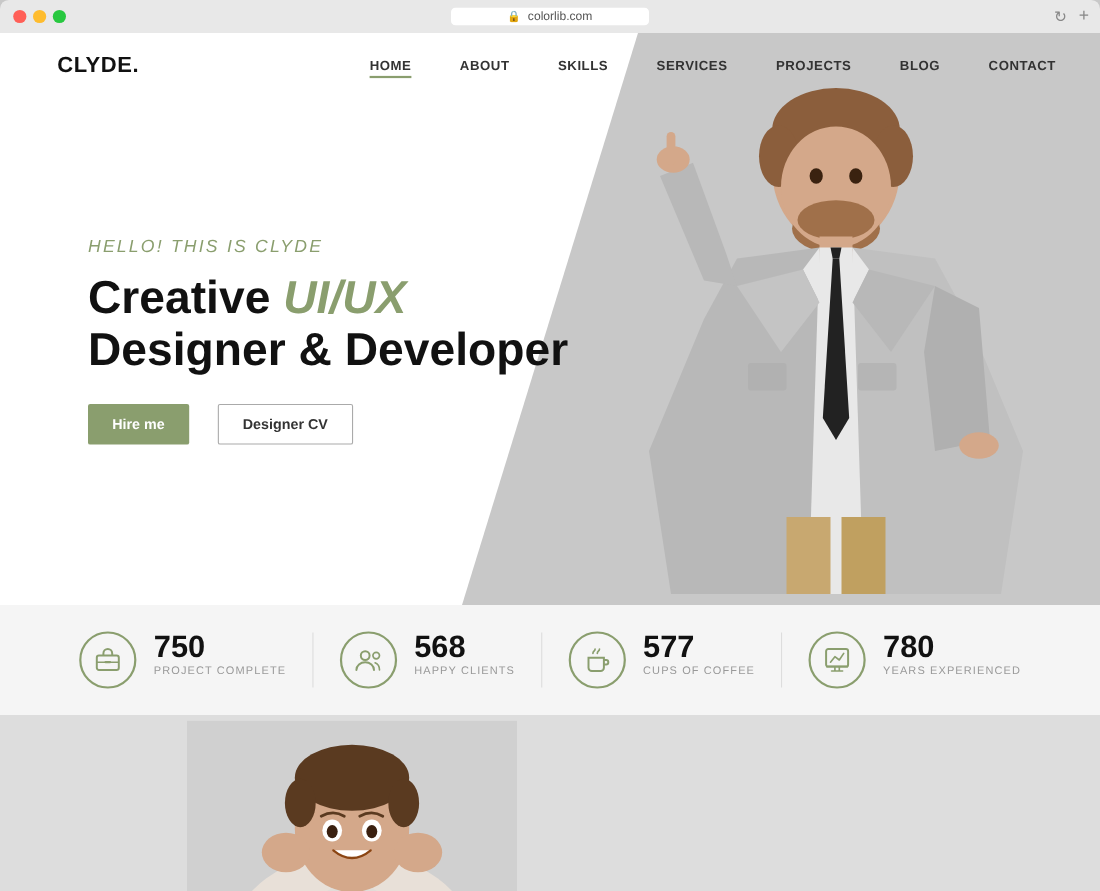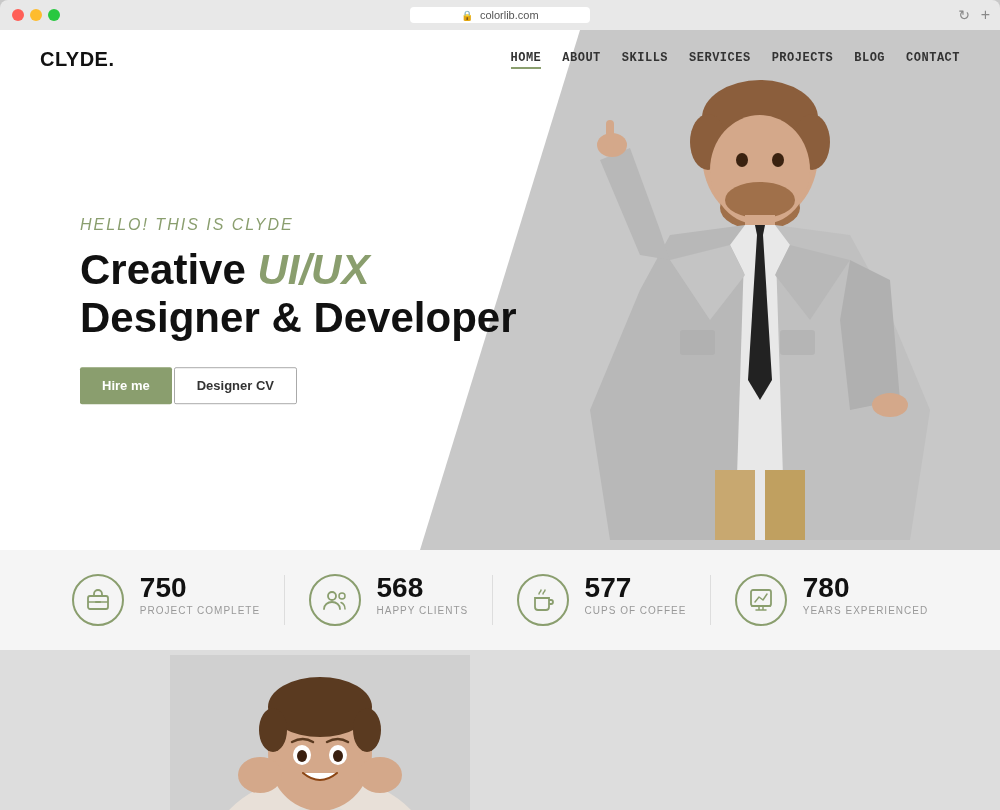--- a/index.html
+++ b/index.html
@@ -71,39 +71,39 @@
     .website {
       width: 100%;
       background: #fff;
       position: relative;
     }
 
     
     nav {
       position: absolute;
       top: 0;
-      left: 0;
+      left: 12px;
       right: 0;
       z-index: 10;
       display: flex;
+      align-items: center;
       padding: 18px 40px;
       background: transparent;
     }
     .logo {
       font-size: 20px;
       font-weight: 900;
       color: #111;
       letter-spacing: 0.5px;
     }
     .nav-links {
       margin-left: auto;
       display: flex;
-      gap: 21px;
+      gap: 44px;
       list-style: none;
-      font-family: Liberation Mono, monospace;
     }
     .nav-links li a {
       text-decoration: none;
       font-size: 12px;
       font-weight: 600;
       color: #333;
       letter-spacing: 0.5px;
       text-transform: uppercase;
     }
     .nav-links li.active a {
@@ -177,21 +177,21 @@
       color: #111;
       line-height: 1.15;
       margin-bottom: 24px;
     }
     .hero-headline .accent {
       color: #8a9e6e;
       font-style: italic;
     }
     .hero-buttons {
       display: flex;
-      gap: 2px;
+      gap: 26px;
     }
     .btn-primary {
       background: #8a9e6e;
       color: #fff;
       border: none;
       padding: 10px 22px;
       font-size: 13px;
       font-weight: 600;
       cursor: pointer;
       border-radius: 2px;

